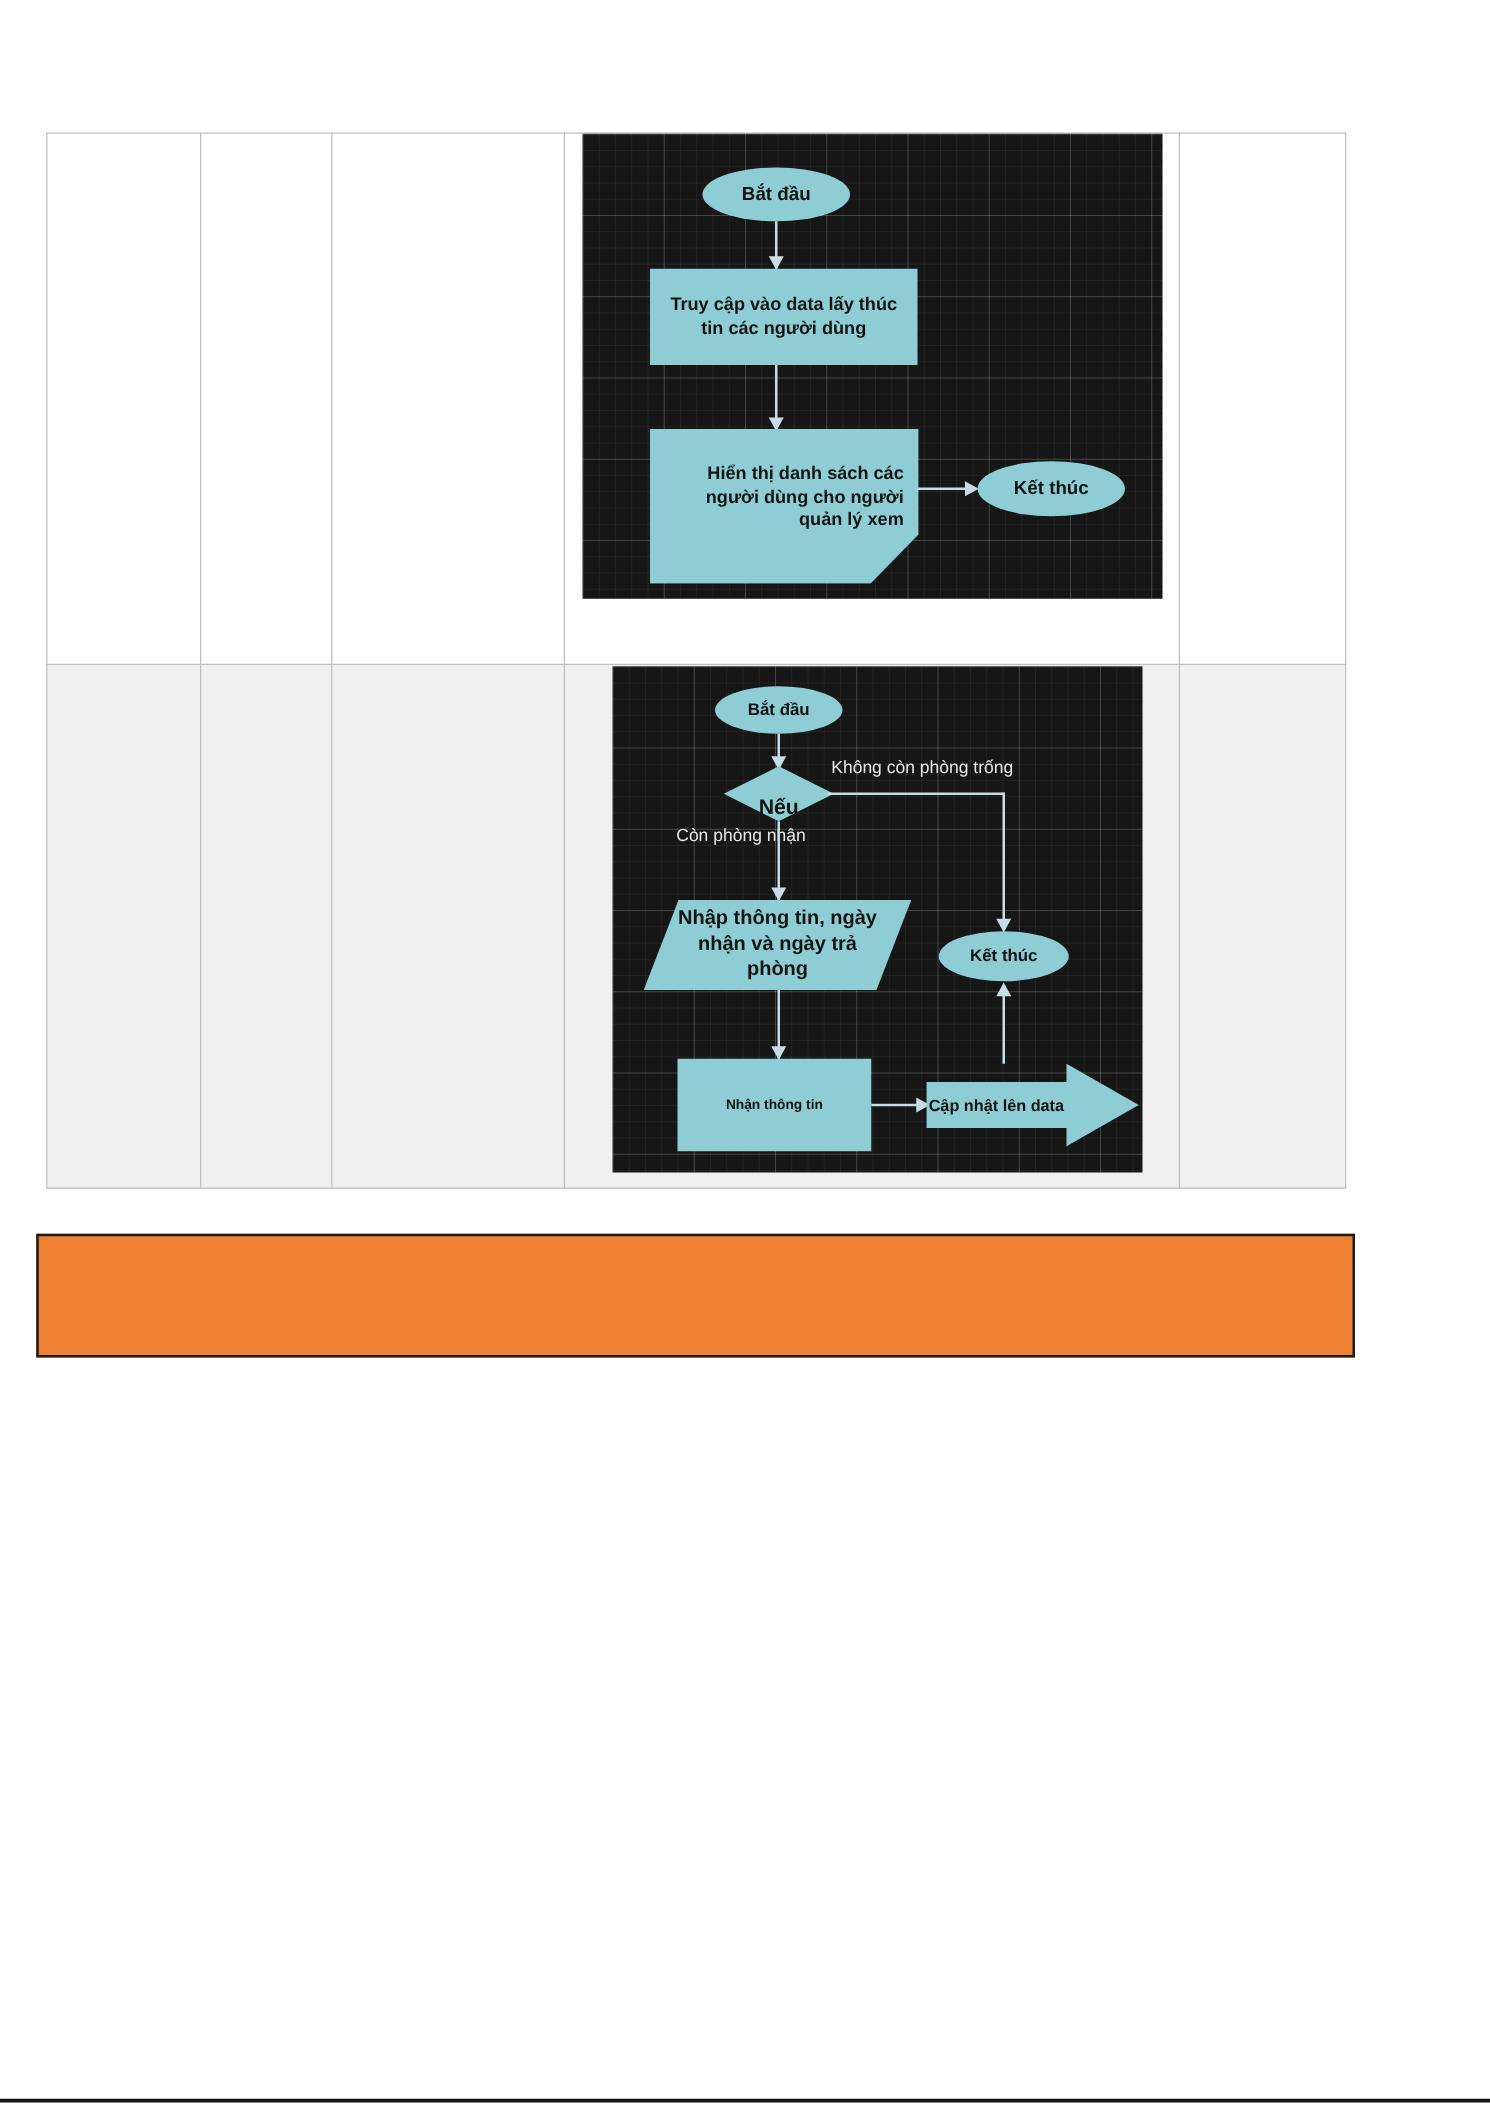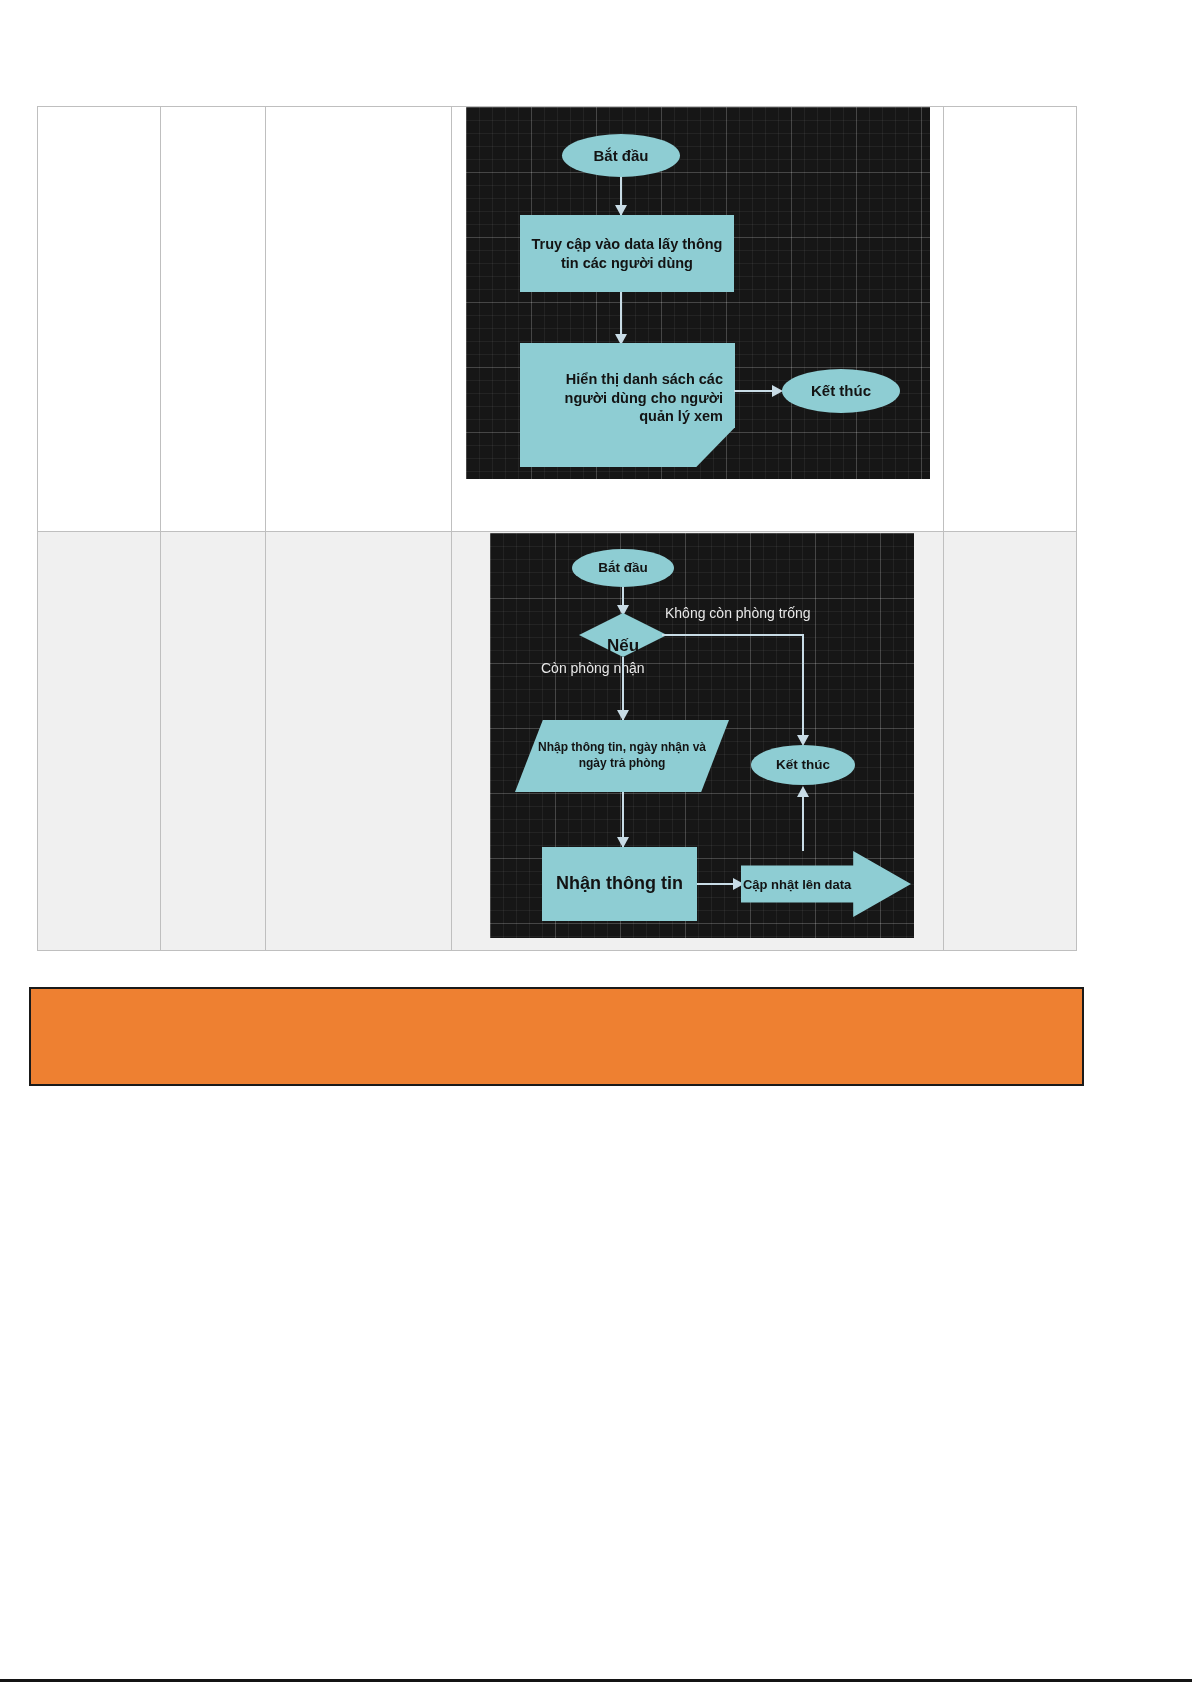--- a/index.html
+++ b/index.html
@@ -219,21 +219,21 @@
             <div class="node ellipse" style="left:96px; top:27px; width:118px; height:43px; font-size:15px; font-weight:700;">
               <span>Bắt đầu</span>
             </div>
 
             <div class="connector">
               <div class="conn-line v" style="left:154px; top:70px; height:38px;"></div>
               <div class="arrowhead down" style="left:149px; top:98px;"></div>
             </div>
 
             <div class="node process" style="left:54px; top:108px; width:214px; height:77px; font-size:14.5px; font-weight:600; padding:0 10px;">
-              <span>Truy cập vào data lấy thông tin các người dùng</span>
+              <span>Truy cập vào data lấy thúc tin các người dùng</span>
             </div>
 
             <div class="connector">
               <div class="conn-line v" style="left:154px; top:185px; height:52px;"></div>
               <div class="arrowhead down" style="left:149px; top:227px;"></div>
             </div>
 
             <div class="doc-shape" style="left:54px; top:236px; width:215px; height:124px; font-size:14.5px; font-weight:600; padding:0 12px;">
               <div class="doc-body"></div>
               <span class="doc-label">Hiển thị danh sách các người dùng cho người quản lý xem</span>
@@ -297,31 +297,31 @@
               <span>Kết thúc</span>
             </div>
 
             <div class="edge-label" style="left:51px; top:127px;">Còn phòng nhận</div>
 
             <div class="connector">
               <div class="conn-line v" style="left:132px; top:124px; height:63px;"></div>
               <div class="arrowhead down" style="left:127px; top:177px;"></div>
             </div>
 
-            <div class="parallelogram" style="left:25px; top:187px; width:214px; height:72px; font-size:12px; font-weight:700; padding:0 18px;">
+            <div class="parallelogram" style="left:25px; top:187px; width:214px; height:72px; font-size:16px; font-weight:700; padding:0 18px;">
               <div class="pg-shape"></div>
               <span class="pg-label">Nhập thông tin, ngày nhận và ngày trả phòng</span>
             </div>
 
             <div class="connector">
               <div class="conn-line v" style="left:132px; top:259px; height:55px;"></div>
               <div class="arrowhead down" style="left:127px; top:304px;"></div>
             </div>
 
-            <div class="node process" style="left:52px; top:314px; width:155px; height:74px; font-size:18px; font-weight:700; padding:0 8px;">
+            <div class="node process" style="left:52px; top:314px; width:155px; height:74px; font-size:11px; font-weight:700; padding:0 8px;">
               <span>Nhận thông tin</span>
             </div>
 
             <div class="connector">
               <div class="conn-line h" style="left:207px; top:350px; width:43px;"></div>
               <div class="arrowhead right" style="left:243px; top:345px;"></div>
             </div>
 
             <div class="arrow-shape" style="left:251px; top:318px; width:170px; height:66px; font-size:13px; font-weight:700;">
               <div class="arrow-body"></div>

